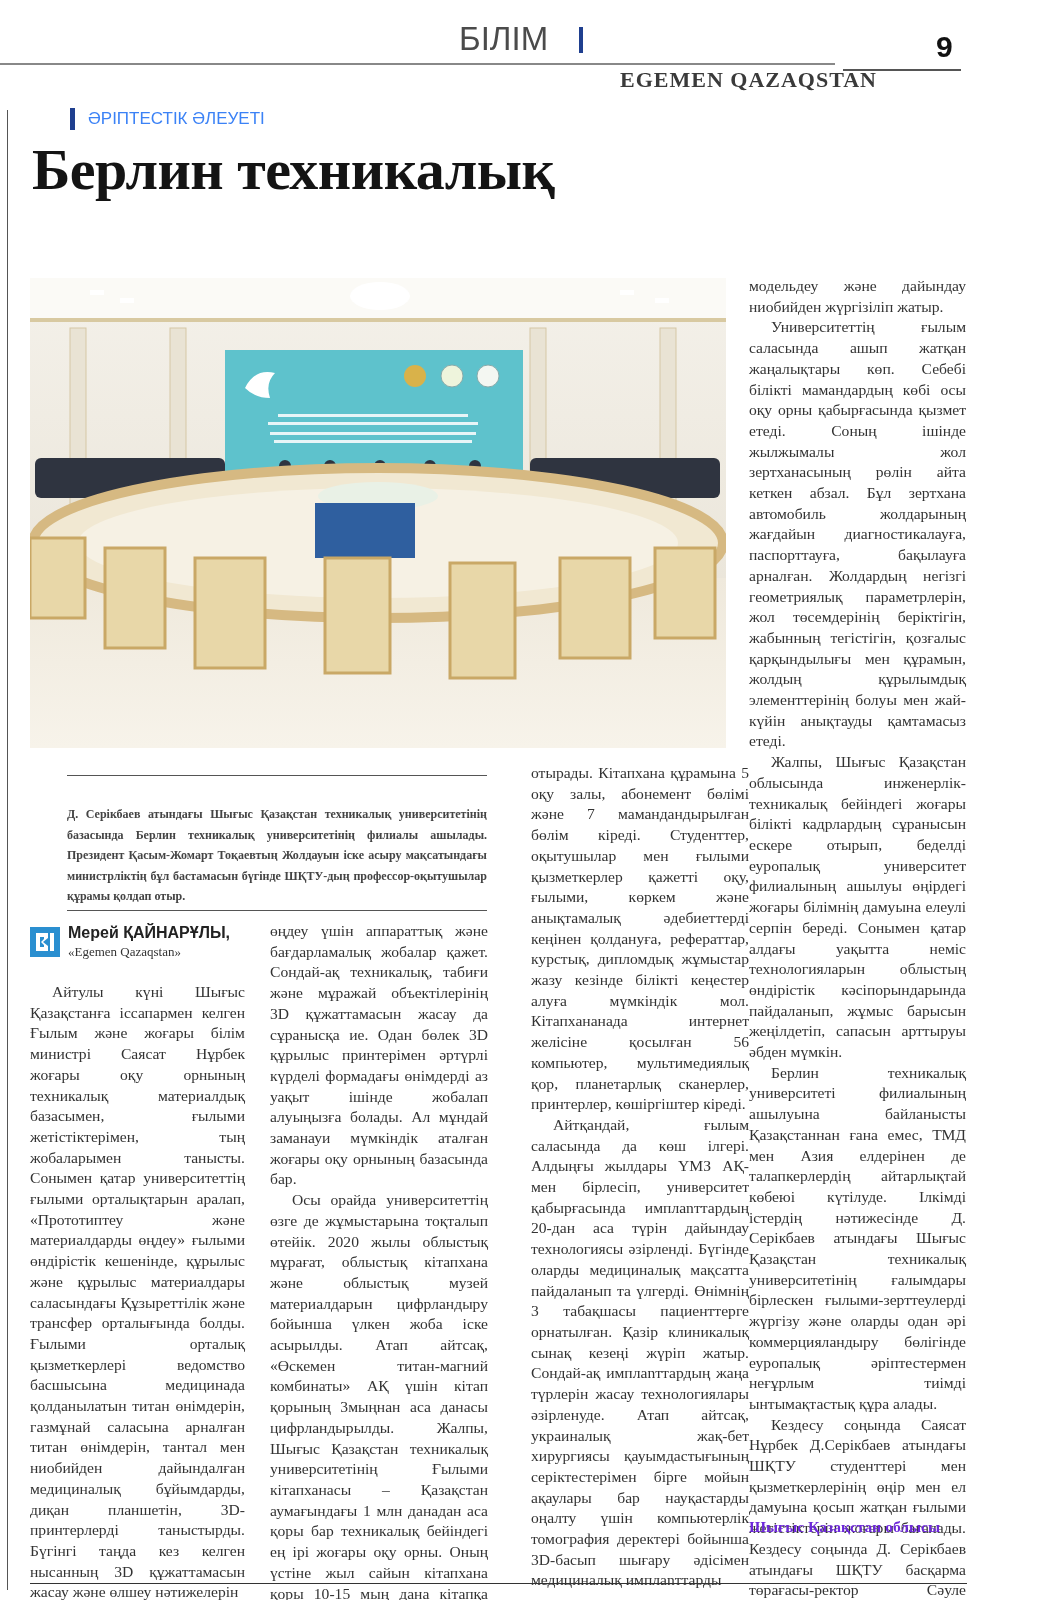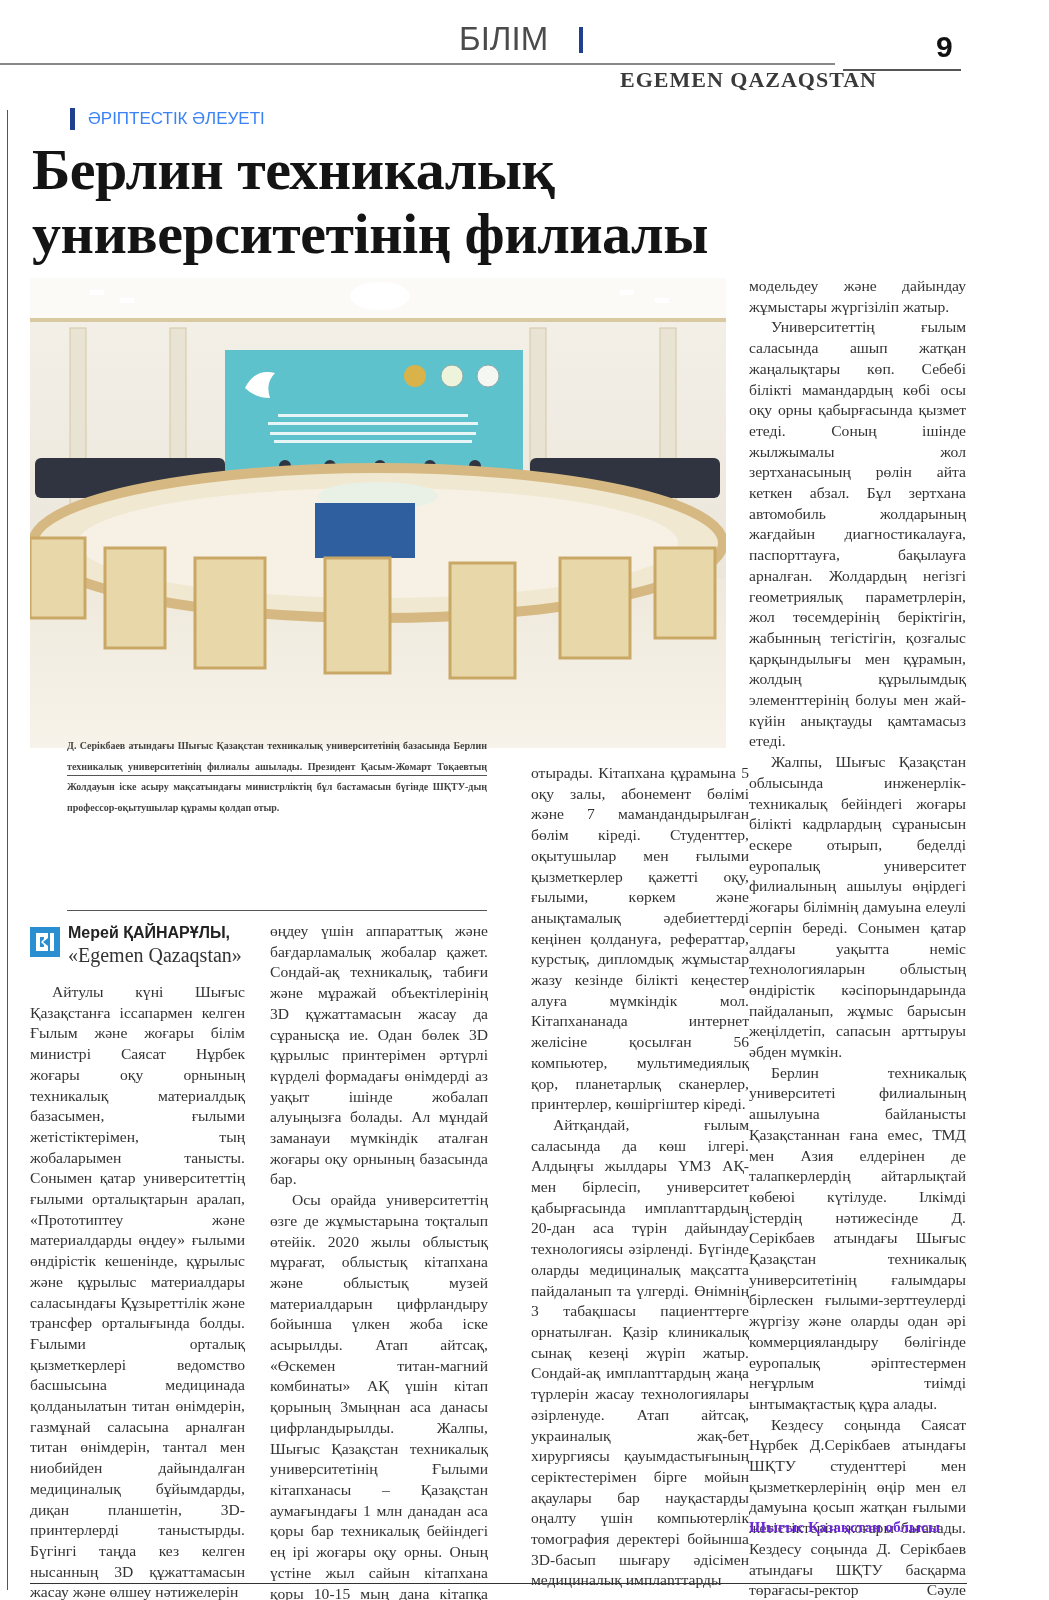--- a/index.html
+++ b/index.html
@@ -18,27 +18,27 @@
   
   .kicker-bar { position: absolute; left: 70px; top: 108px; width: 5px; height: 22px; background: #1f3f8f; }
   .kicker { position: absolute; left: 88px; top: 109px; font-family: "Liberation Sans", sans-serif; font-size: 17px; color: #3b82f6; letter-spacing: 0px; }
   .headline { position: absolute; left: 32px; top: 138px; width: 820px; font-family: "Liberation Serif", serif; font-weight: bold; font-size: 58px; line-height: 64px; color: #141414; letter-spacing: -0.5px; }
 
   
   .photo { position: absolute; left: 30px; top: 278px; width: 696px; height: 470px; overflow: hidden; background: #f3efe6; }
 
   
   .cap-rule-top { position: absolute; left: 67px; top: 775px; width: 420px; height: 1px; background: #555; }
-  .caption { position: absolute; left: 67px; top: 736px; width: 420px; font-family: "Liberation Serif", serif; font-weight: bold; font-size: 10px; line-height: 20.5px; color: #444; text-align: justify; text-align-last: left; }
+  .caption { position: absolute; left: 67px; top: 804px; width: 420px; font-family: "Liberation Serif", serif; font-weight: bold; font-size: 12px; line-height: 20.5px; color: #444; text-align: justify; text-align-last: left; }
   .cap-rule-bottom { position: absolute; left: 67px; top: 910px; width: 420px; height: 1px; background: #555; }
 
   
   .logo { position: absolute; left: 30px; top: 927px; width: 30px; height: 30px; }
   .byline-name { position: absolute; left: 68px; top: 924px; font-family: Liberation Sans, sans-serif; font-weight: bold; font-size: 16px; color: #222; }
-  .byline-org { position: absolute; left: 68px; top: 944px; font-family: "Liberation Serif", serif; font-size: 20px; color: #333; }
+  .byline-org { position: absolute; left: 68px; top: 944px; font-family: "Liberation Serif", serif; font-size: 13px; color: #333; }
 
   
   .col { position: absolute; font-family: "Liberation Serif", serif; font-size: 15.6px; line-height: 20.7px; color: #333; text-align: justify; }
   .col p { margin: 0; text-indent: 22px; }
   .col p.noindent { text-indent: 0; }
   .col1 { left: 30px; top: 982px; width: 215px; }
   .col2 { left: 270px; top: 921px; width: 218px; }
   .col3 { left: 531px; top: 763px; width: 218px; }
   .col4 { left: 749px; top: 276px; width: 217px; }
   .signoff { position: absolute; left: 749px; top: 1518px; font-family: "Liberation Serif", serif; font-weight: bold; font-size: 15.5px; color: #6d28d9; }
@@ -52,21 +52,20 @@
 <div class="hdr-paper">EGEMEN QAZAQSTAN</div>
 <div class="hdr-rule"></div>
 <div class="hdr-page">9</div>
 <div class="hdr-page-rule"></div>
 <div class="left-border"></div>
 
 <div class="kicker-bar"></div>
 <div class="kicker">ӘРІПТЕСТІК ӘЛЕУЕТІ</div>
 <h1 class="headline" style="margin:0;">
   <span>Берлин техникалық</span><br>
-  <span>университетінің филиалы</span>
 </h1>
 
 <div class="photo">
   <svg width="696" height="470" viewBox="0 0 696 470">
     <defs>
       <linearGradient id="wallg" x1="0" y1="0" x2="0" y2="1">
         <stop offset="0" stop-color="#f4f1ea"></stop>
           <stop offset="1" stop-color="#e6e0d2"></stop>
       </linearGradient>
       <linearGradient id="floorg" x1="0" y1="0" x2="0" y2="1">
@@ -150,21 +149,21 @@
   <p class="noindent">өңдеу үшін аппараттық және бағдарламалық жобалар қажет. Сондай-ақ техникалық, табиғи және мұражай объектілерінің 3D құжаттамасын жасау да сұранысқа ие. Одан бөлек 3D құрылыс принтерімен әртүрлі күрделі формадағы өнімдерді аз уақыт ішінде жобалап алуыңызға болады. Ал мұндай заманауи мүмкіндік аталған жоғары оқу орнының базасында бар.</p>
   <p>Осы орайда университеттің өзге де жұмыстарына тоқталып өтейік. 2020 жылы облыстық мұрағат, облыстық кітапхана және облыстық музей материалдарын цифрландыру бойынша үлкен жоба іске асырылды. Атап айтсақ, «Өскемен титан-магний комбинаты» АҚ үшін кітап қорының 3мыңнан аса данасы цифрландырылды. Жалпы, Шығыс Қазақстан техникалық университетінің Ғылыми кітапханасы – Қазақстан аумағындағы 1 млн данадан аса қоры бар техникалық бейіндегі ең ірі жоғары оқу орны. Оның үстіне жыл сайын кітапхана қоры 10-15 мың дана кітапқа толығып</p>
 </div>
 
 <div class="col col3">
   <p class="noindent">отырады. Кітапхана құрамына 5 оқу залы, абонемент бөлімі және 7 мамандандырылған бөлім кіреді. Студенттер, оқытушылар мен ғылыми қызметкерлер қажетті оқу, ғылыми, көркем және анықтамалық әдебиеттерді кеңінен қолдануға, рефераттар, курстық, дипломдық жұмыстар жазу кезінде білікті кеңестер алуға мүмкіндік мол. Кітапхананада интернет желісіне қосылған 56 компьютер, мультимедиялық қор, планетарлық сканерлер, принтерлер, көшіргіштер кіреді.</p>
   <p>Айтқандай, ғылым саласында да көш ілгері. Алдыңғы жылдары ҮМЗ АҚ-мен бірлесіп, университет қабырғасында имплanттардың 20-дан аса түрін дайындау технологиясы әзірленді. Бүгінде оларды медициналық мақсатта пайдаланып та үлгерді. Өнімнің 3 табақшасы пациенттерге орнатылған. Қазір клиникалық сынақ кезеңі жүріп жатыр. Сондай-ақ имплanттардың жаңа түрлерін жасау технологиялары әзірленуде. Атап айтсақ, украиналық жақ-бет хирургиясы қауымдастығының серіктестерімен бірге мойын ақаулары бар науқастарды оңалту үшін компьютерлік томография деректері бойынша 3D-басып шығару әдісімен медициналық имплanттарды</p>
 </div>
 
 <div class="col col4">
-  <p class="noindent">модельдеу және дайындау жұмыстары жүргізіліп жатыр.</p>
+  <p class="noindent">модельдеу және дайындау ниобийден жүргізіліп жатыр.</p>
   <p>Университеттің ғылым саласында ашып жатқан жаңалықтары көп. Себебі білікті мамандардың көбі осы оқу орны қабырғасында қызмет етеді. Соның ішінде жылжымалы жол зертханасының рөлін айта кеткен абзал. Бұл зертхана автомобиль жолдарының жағдайын диагностикалауға, паспорттауға, бақылауға арналған. Жолдардың негізгі геометриялық параметрлерін, жол төсемдерінің беріктігін, жабынның тегістігін, қозғалыс қарқындылығы мен құрамын, жолдың құрылымдық элементтерінің болуы мен жай-күйін анықтауды қамтамасыз етеді.</p>
   <p>Жалпы, Шығыс Қазақстан облысында инженерлік-техникалық бейіндегі жоғары білікті кадрлардың сұранысын ескере отырып, беделді еуропалық университет филиалының ашылуы өңірдегі жоғары білімнің дамуына елеулі серпін береді. Сонымен қатар алдағы уақытта неміс технологияларын облыстың өндірістік кәсіпорындарында пайдаланып, жұмыс барысын жеңілдетіп, сапасын арттыруы әбден мүмкін.</p>
   <p>Берлин техникалық университеті филиалының ашылуына байланысты Қазақстаннан ғана емес, ТМД мен Азия елдерінен де талапкерлердің айтарлықтай көбеюі күтілуде. Ілкімді істердің нәтижесінде Д. Серікбаев атындағы Шығыс Қазақстан техникалық университетінің ғалымдары бірлескен ғылыми-зерттеулерді жүргізу және оларды одан әрі коммерцияландыру бөлігінде еуропалық әріптестермен неғұрлым тиімді ынтымақтастық құра алады.</p>
   <p>Кездесу соңында Саясат Нұрбек Д.Серікбаев атындағы ШҚТУ студенттері мен қызметкерлерінің өңір мен ел дамуына қосып жатқан ғылыми жетістіктерін жоғары бағалады. Кездесу соңында Д. Серікбаев атындағы ШҚТУ басқарма төрағасы-ректор Сәуле Рахметуллина алғысын білдірді.</p>
 </div>
 
 <div class="signoff">Шығыс Қазақстан облысы</div>
 <div class="foot-rule"></div>
 
 </body></html>

